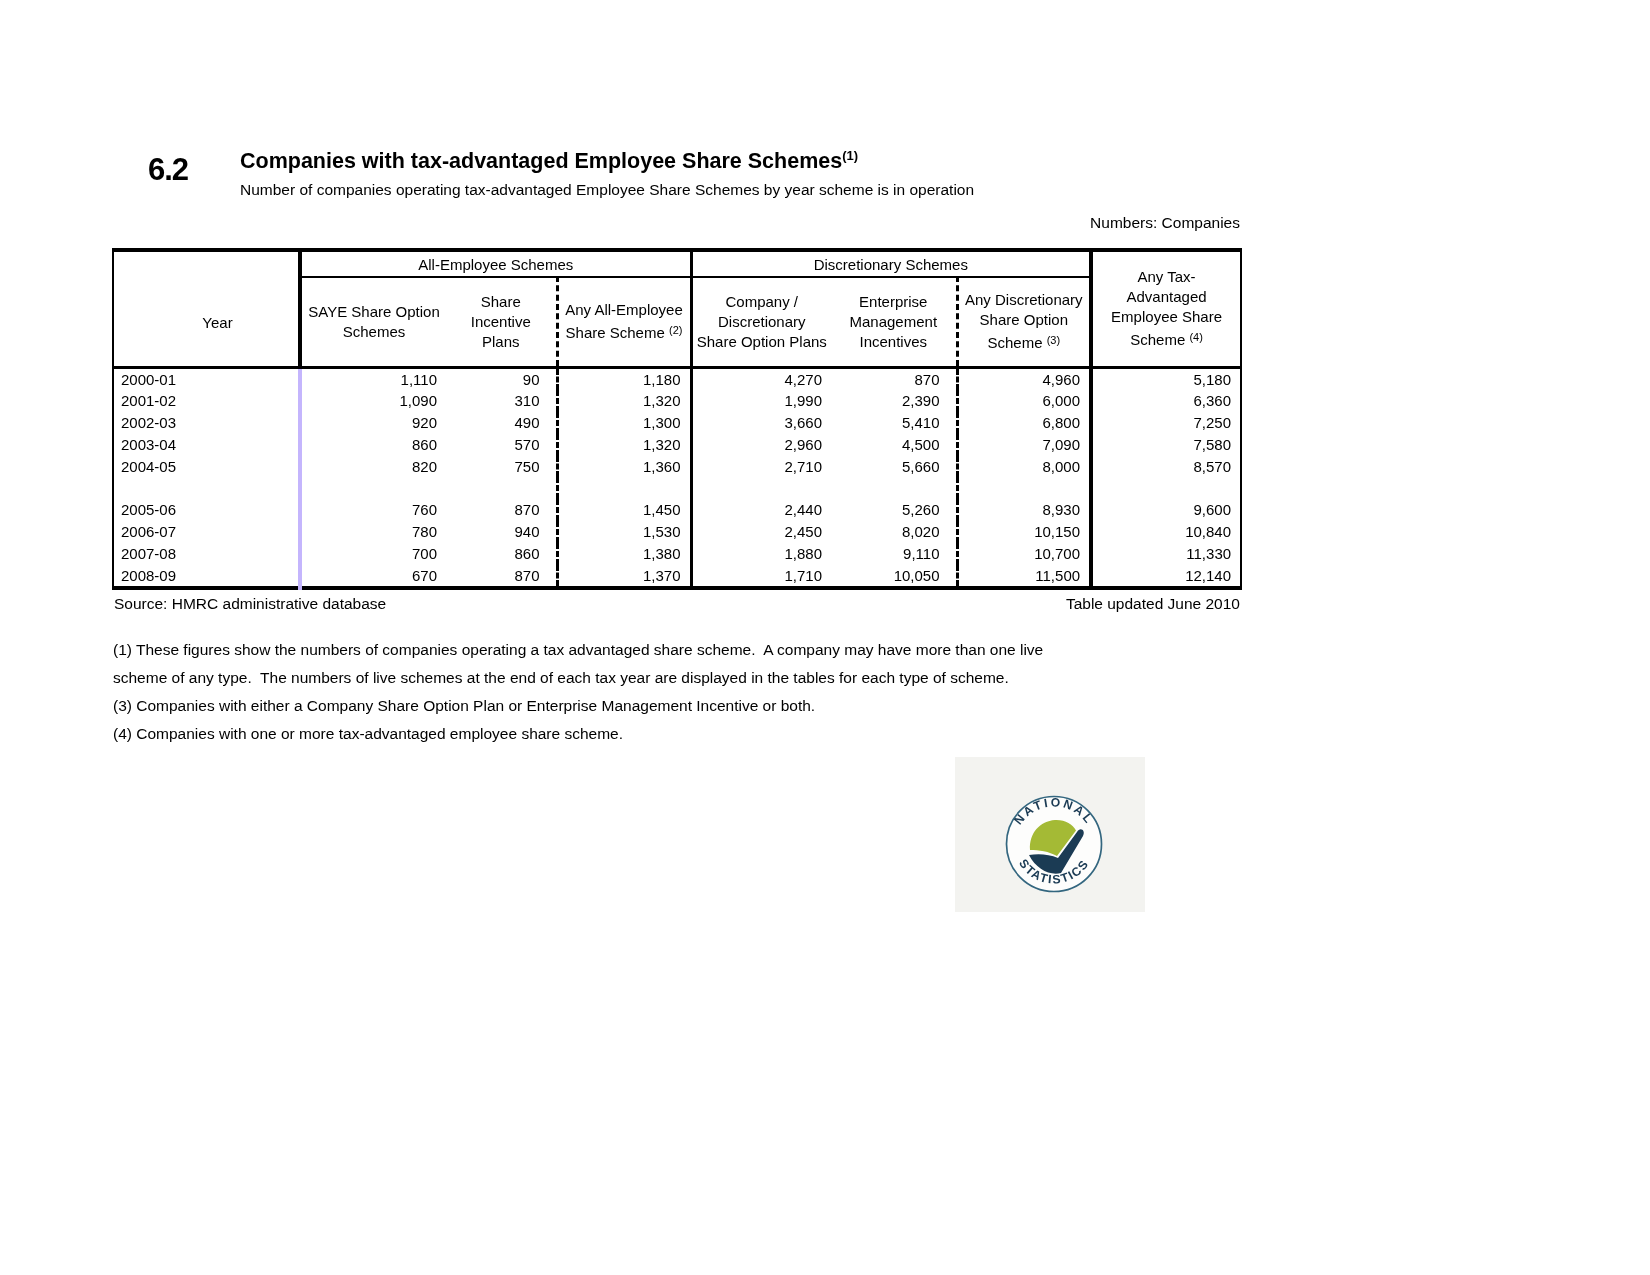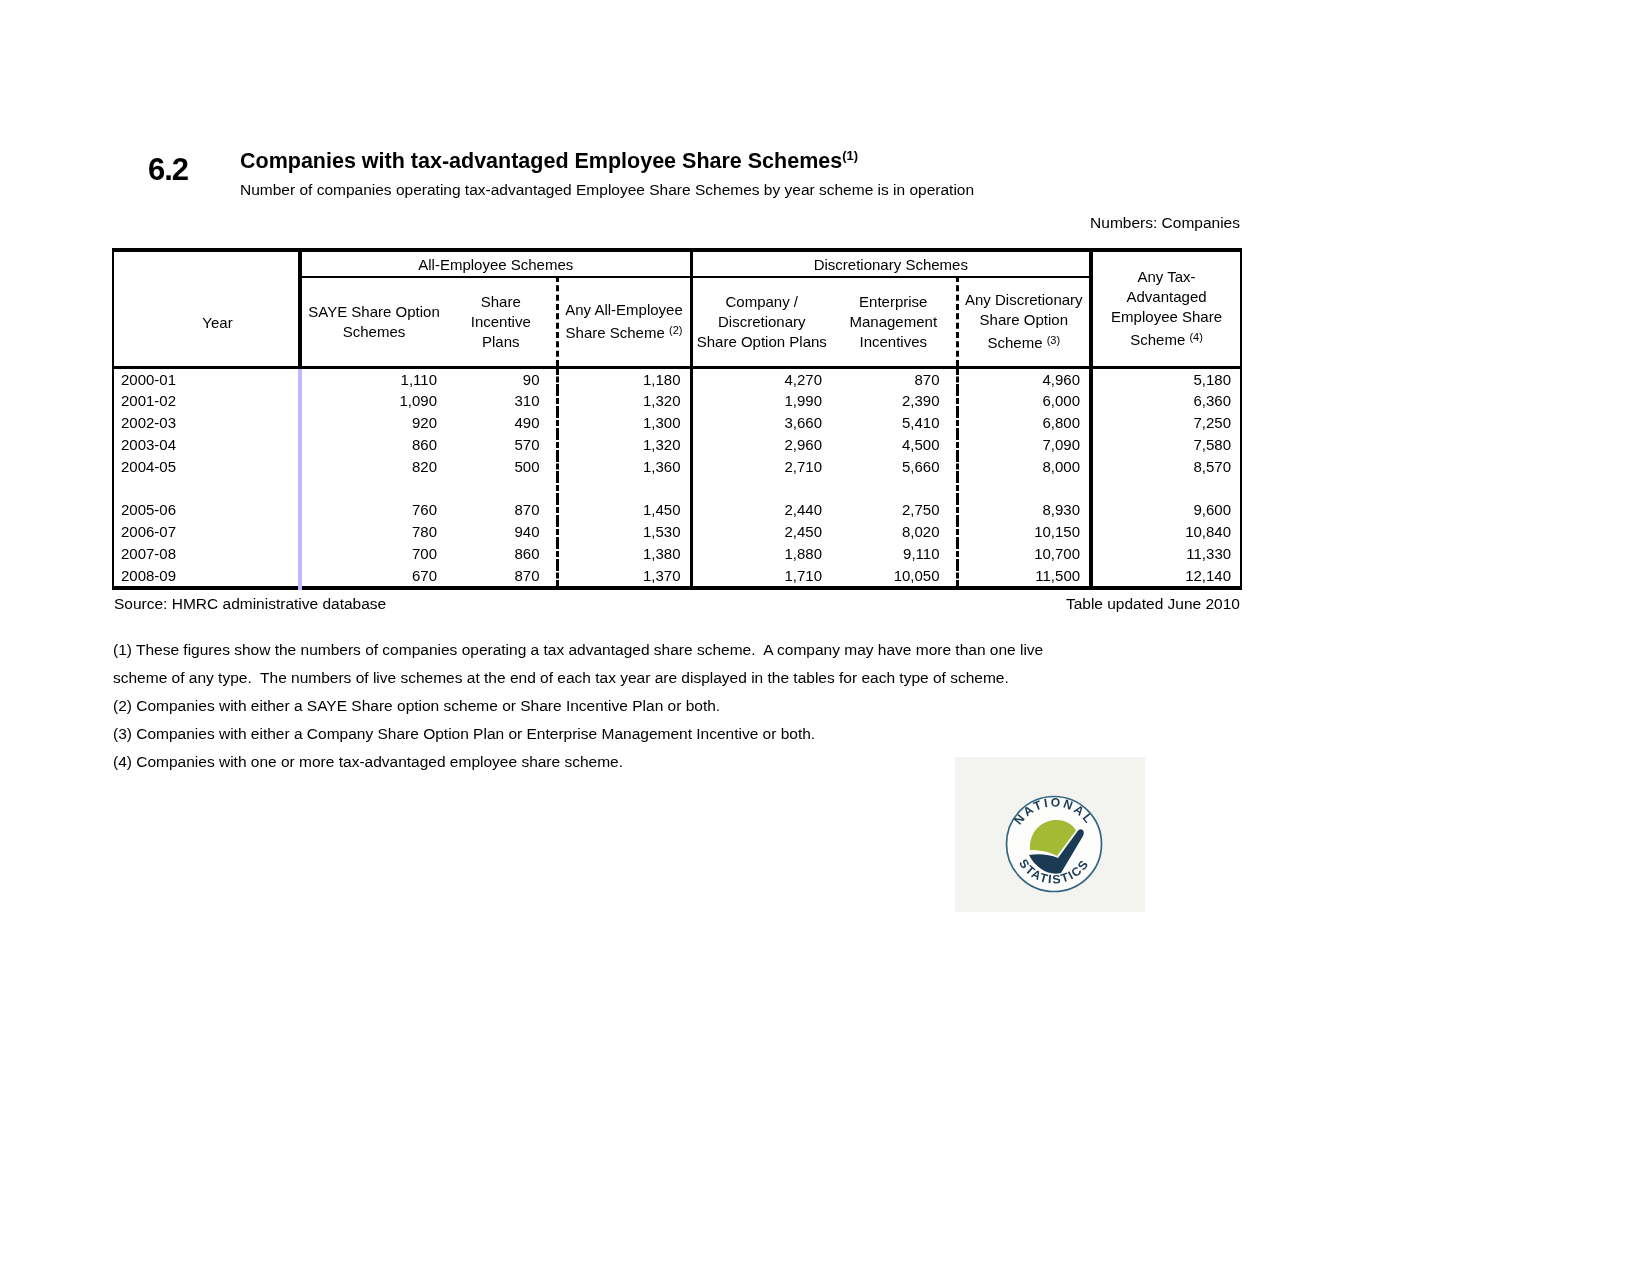--- a/index.html
+++ b/index.html
@@ -148,21 +148,21 @@
             <td class="c2">570</td>
             <td class="c3">1,320</td>
             <td class="c4">2,960</td>
             <td class="c5">4,500</td>
             <td class="c6">7,090</td>
             <td class="c7">7,580</td>
           </tr>
           <tr>
             <td class="c0">2004-05</td>
             <td class="c1">820</td>
-            <td class="c2">500</td>
+            <td class="c2">750</td>
             <td class="c3">1,360</td>
             <td class="c4">2,710</td>
             <td class="c5">5,660</td>
             <td class="c6">8,000</td>
             <td class="c7">8,570</td>
           </tr>
           <tr>
             <td class="c0"></td>
             <td class="c1"></td>
             <td class="c2"></td>
@@ -171,21 +171,21 @@
             <td class="c5"></td>
             <td class="c6"></td>
             <td class="c7"></td>
           </tr>
           <tr>
             <td class="c0">2005-06</td>
             <td class="c1">760</td>
             <td class="c2">870</td>
             <td class="c3">1,450</td>
             <td class="c4">2,440</td>
-            <td class="c5">2,750</td>
+            <td class="c5">5,260</td>
             <td class="c6">8,930</td>
             <td class="c7">9,600</td>
           </tr>
           <tr>
             <td class="c0">2006-07</td>
             <td class="c1">780</td>
             <td class="c2">940</td>
             <td class="c3">1,530</td>
             <td class="c4">2,450</td>
             <td class="c5">8,020</td>
@@ -216,21 +216,20 @@
     </table>
   </div>
 
   <div class="source-row">
     <span>Source: HMRC administrative database</span>
     <span>Table updated June 2010</span>
   </div>
 
   <div class="footnotes">
       <div>(1) These figures show the numbers of companies operating a tax advantaged share scheme.  A company may have more than one live scheme of any type.  The numbers of live schemes at the end of each tax year are displayed in the tables for each type of scheme.</div>
-      <div>(2) Companies with either a SAYE Share option scheme or Share Incentive Plan or both.</div>
       <div>(3) Companies with either a Company Share Option Plan or Enterprise Management Incentive or both.</div>
       <div>(4) Companies with one or more tax-advantaged employee share scheme.</div>
     </div>
 
   <div class="logo-tile">
     <svg class="logo-svg" width="100" height="100" viewBox="0 0 100 100" xmlns="http://www.w3.org/2000/svg">
       <defs>
         <path id="arcTop" d="M 10.5 52 A 39.5 39.5 0 0 1 89.5 52" fill="none"></path>
         <path id="arcBot" d="M 9.5 49 A 40.5 40.5 0 0 0 90.5 49" fill="none"></path>
       </defs>

